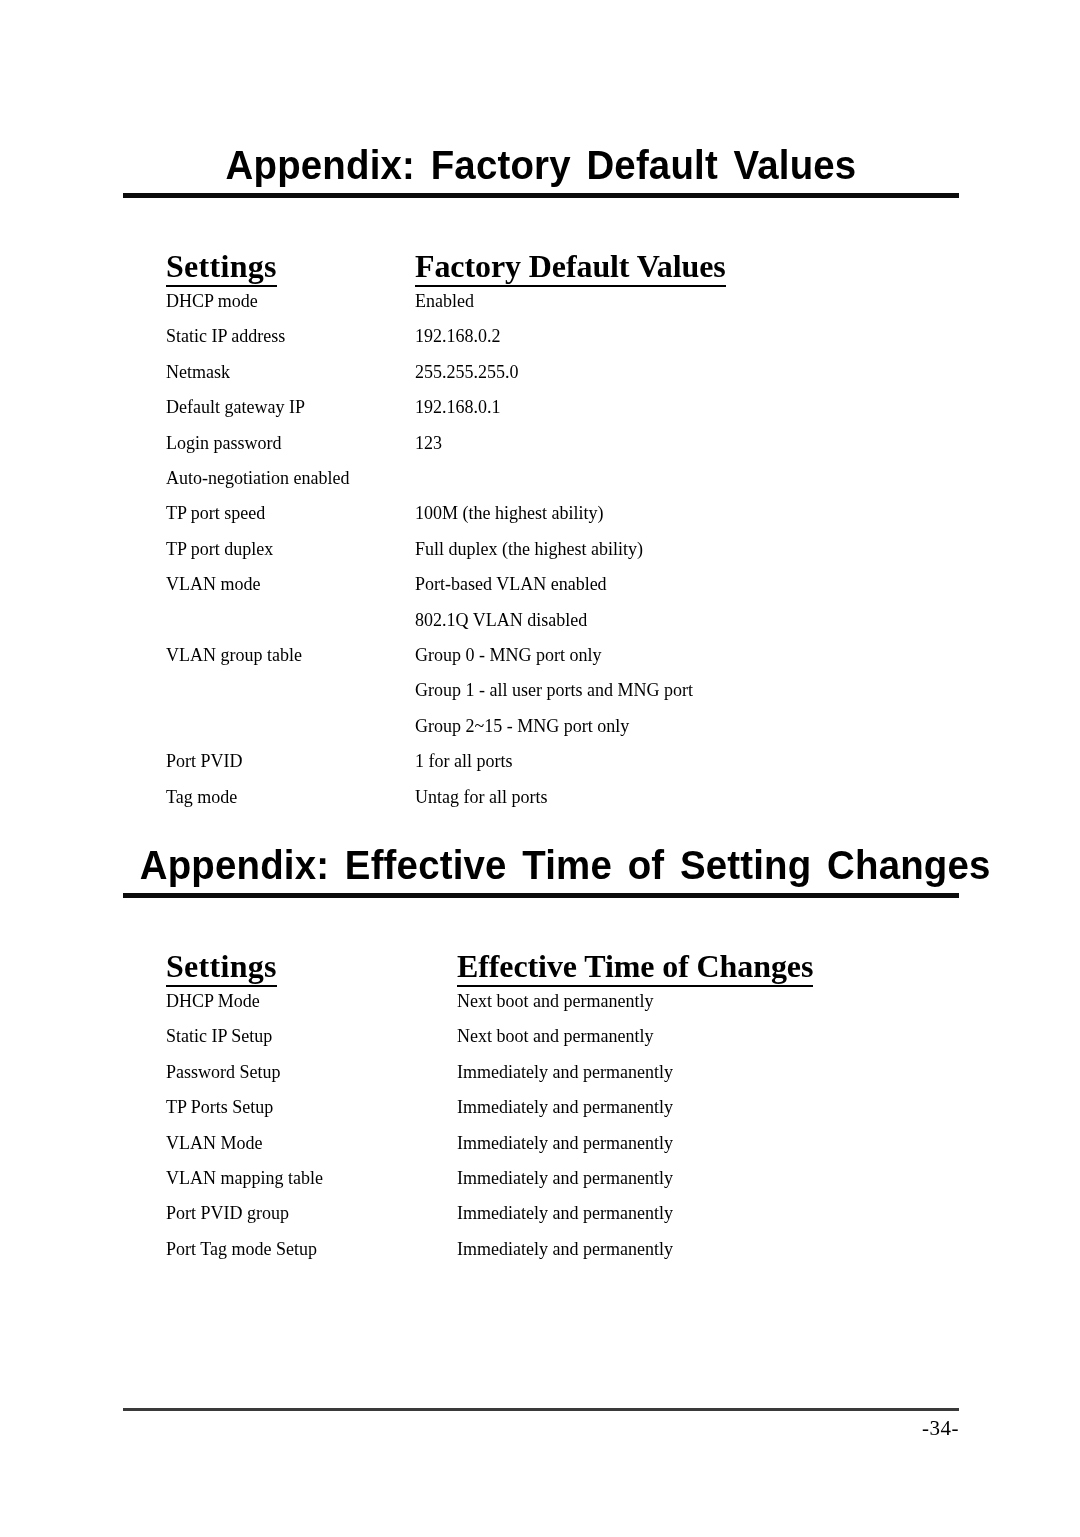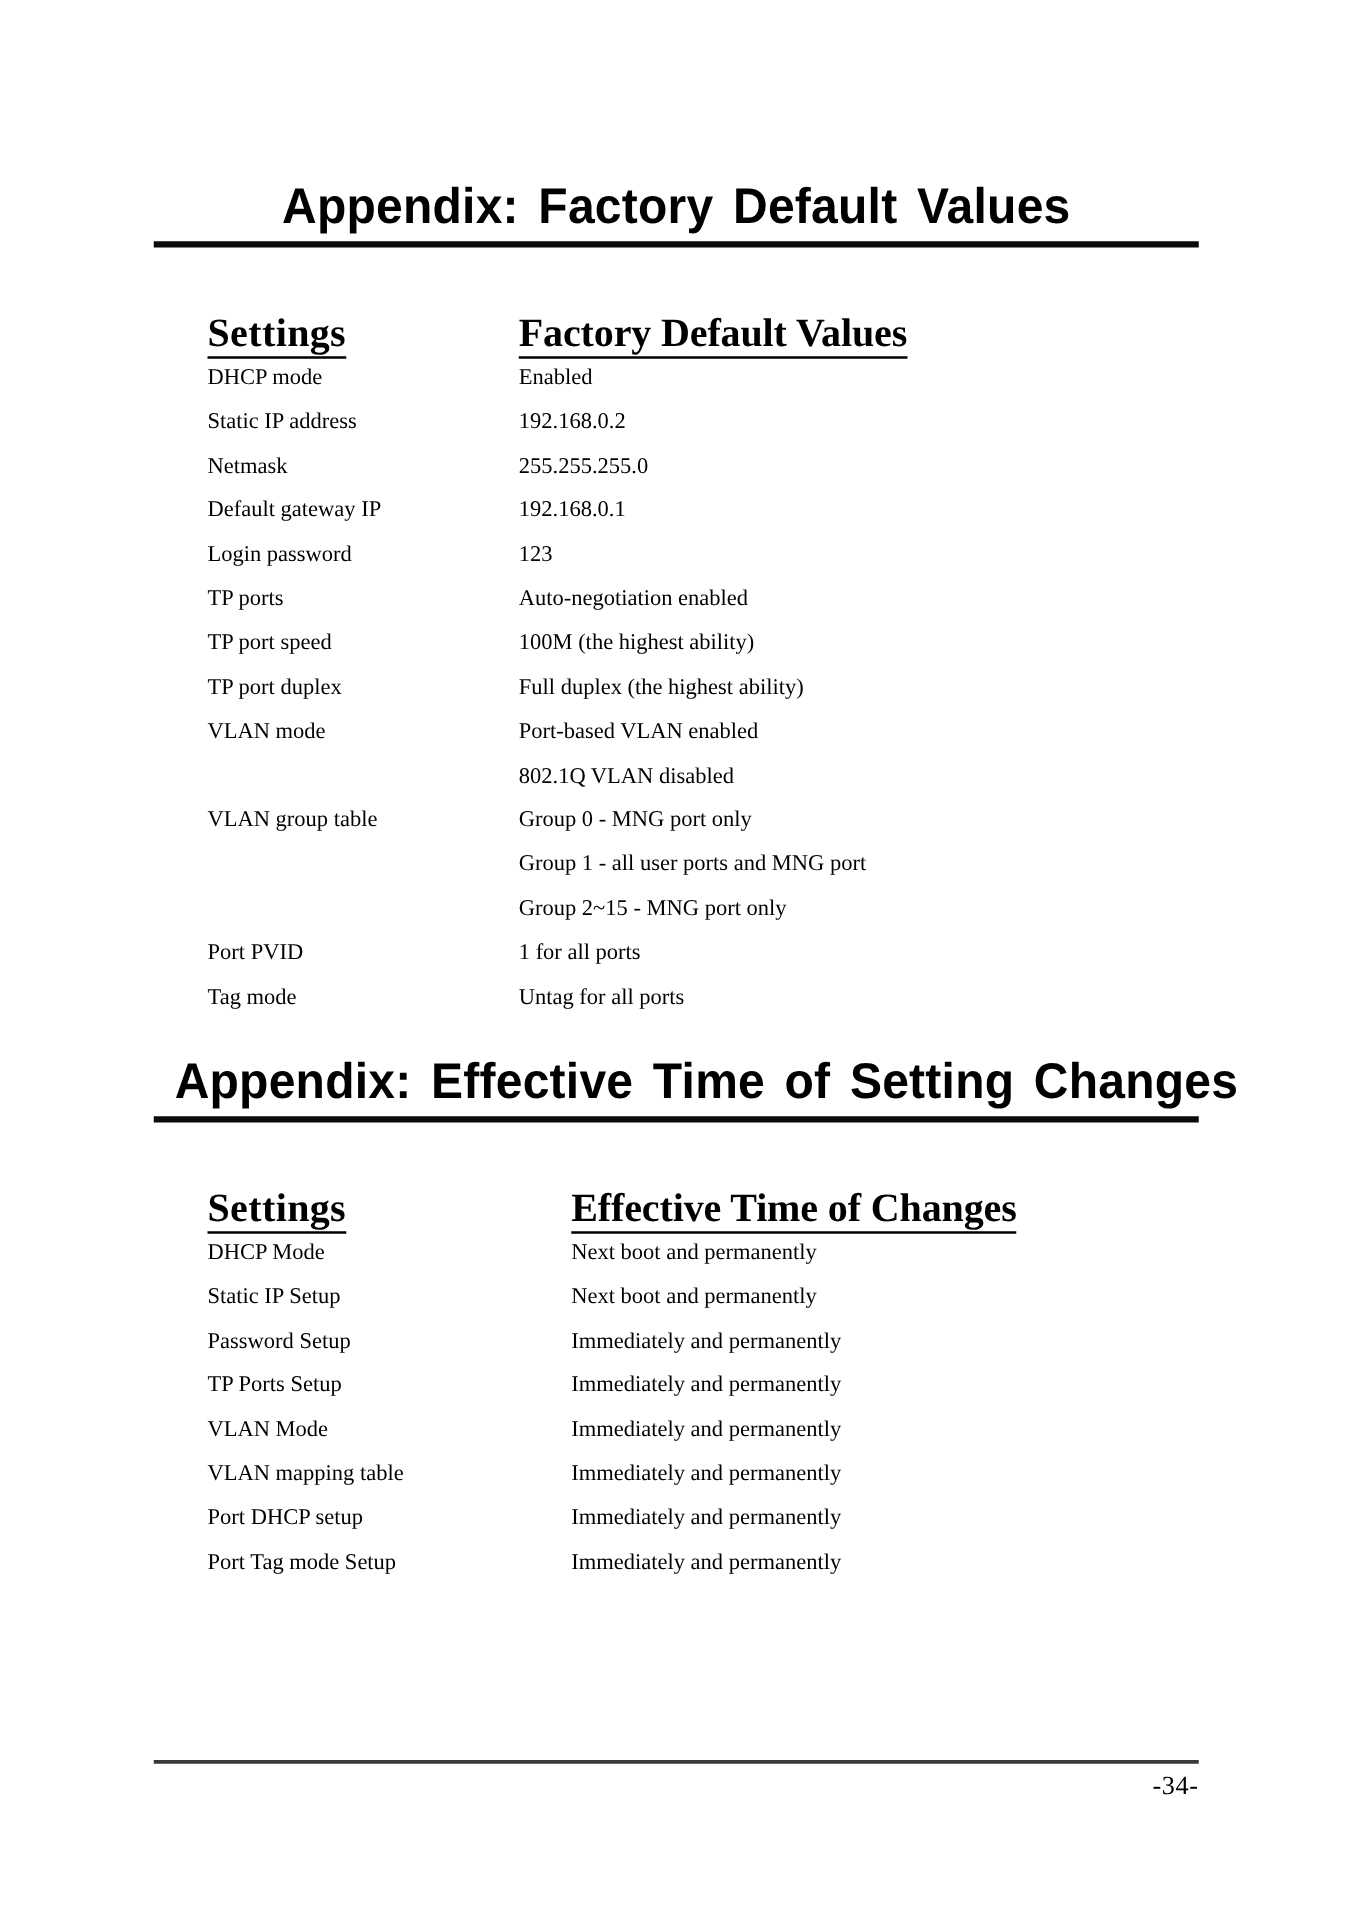--- a/index.html
+++ b/index.html
@@ -151,21 +151,20 @@
       <div class="col-setting">Default gateway IP</div>
       <div class="col-value">192.168.0.1</div>
     </div>
 
     <div class="spec-row">
       <div class="col-setting">Login password</div>
       <div class="col-value">123</div>
     </div>
 
     <div class="spec-row">
-      <div class="col-setting">TP ports</div>
       <div class="col-value">Auto-negotiation  enabled</div>
     </div>
 
     <div class="spec-row">
       <div class="col-setting">TP port speed</div>
       <div class="col-value">100M (the highest ability)</div>
     </div>
 
     <div class="spec-row">
       <div class="col-setting">TP port duplex</div>
@@ -237,21 +236,21 @@
       <div class="col-setting">VLAN Mode</div>
       <div class="col-value">Immediately and permanently</div>
     </div>
 
     <div class="spec-row">
       <div class="col-setting">VLAN mapping table</div>
       <div class="col-value">Immediately and permanently</div>
     </div>
 
     <div class="spec-row">
-      <div class="col-setting">Port DHCP setup</div>
+      <div class="col-setting">Port PVID group</div>
       <div class="col-value">Immediately and permanently</div>
     </div>
 
     <div class="spec-row">
       <div class="col-setting">Port Tag mode Setup</div>
       <div class="col-value">Immediately and permanently</div>
     </div>
 
   </div>
 

